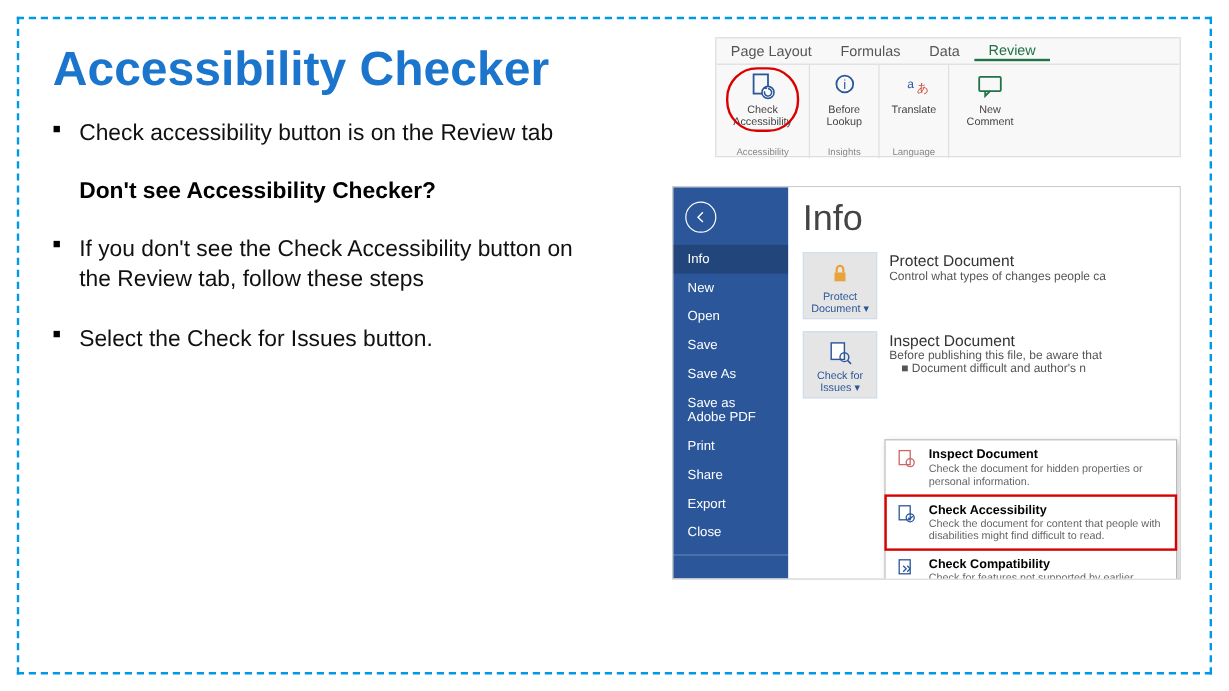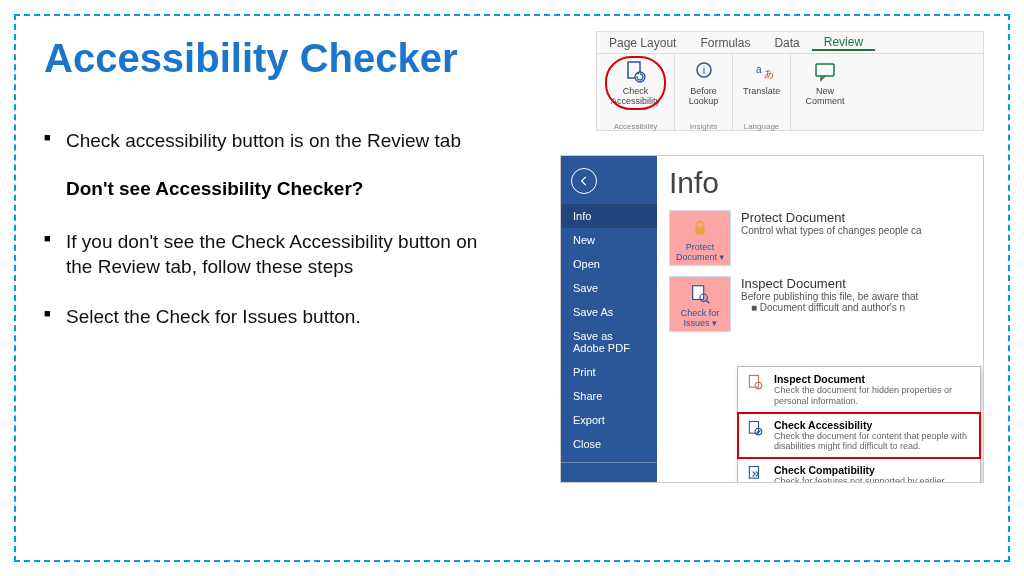--- a/index.html
+++ b/index.html
@@ -18,21 +18,21 @@
   }
   .title {
     font-size: 40px;
     font-weight: bold;
     color: #1b75cc;
     margin-bottom: 18px;
   }
   .content-row { display: flex; }
   .left-col { width: 440px; }
   .right-col { flex: 1; position: relative; }
-  ul.main { list-style: none; margin-top: 29px; }
+  ul.main { list-style: none; }
   ul.main li {
     padding-left: 22px;
     position: relative;
     font-size: 19px;
     color: #111;
     margin-bottom: 24px;
     line-height: 1.35;
   }
   ul.main li::before {
     content: "■";
@@ -114,21 +114,21 @@
     width: 26px; height: 26px; border: 1.5px solid #fff; border-radius: 50%;
     display: flex; align-items: center; justify-content: center; color: #fff;
   }
   .bs-nav-item { padding: 6px 12px; cursor: pointer; }
   .bs-nav-item.sep { border-top: 1px solid rgba(255,255,255,.3); margin-top: 6px; padding-top: 28px; text-decoration: underline; }
   .bs-nav-item.active { background: rgba(0,0,0,.2); }
   .bs-body { flex: 1; background: #fff; padding: 10px 12px; }
   .bs-title { font-size: 30px; font-weight: 300; color: #444; margin-bottom: 10px; }
   .bs-row { display: flex; gap: 10px; margin-bottom: 10px; }
   .bs-btn {
-    width: 62px; height: 56px; background: #fca5a5; border: 1px solid #cfddee;
+    width: 62px; height: 56px; background: #e5e5e5; border: 1px solid #cfddee;
     font-size: 9px; color: #2b579a; text-align: center; padding-top: 6px; cursor: pointer;
   }
   .bs-btn .ico { display:block; margin:0 auto 3px; width:22px; height:22px; }
   .bs-info { font-size: 10px; color: #555; }
   .bs-info .h { font-size: 13px; color: #333; }
   .dropdown {
     position: absolute;
     top: 210px; left: 176px;
     width: 244px;
     background: #fff; border: 1px solid #bbb;

